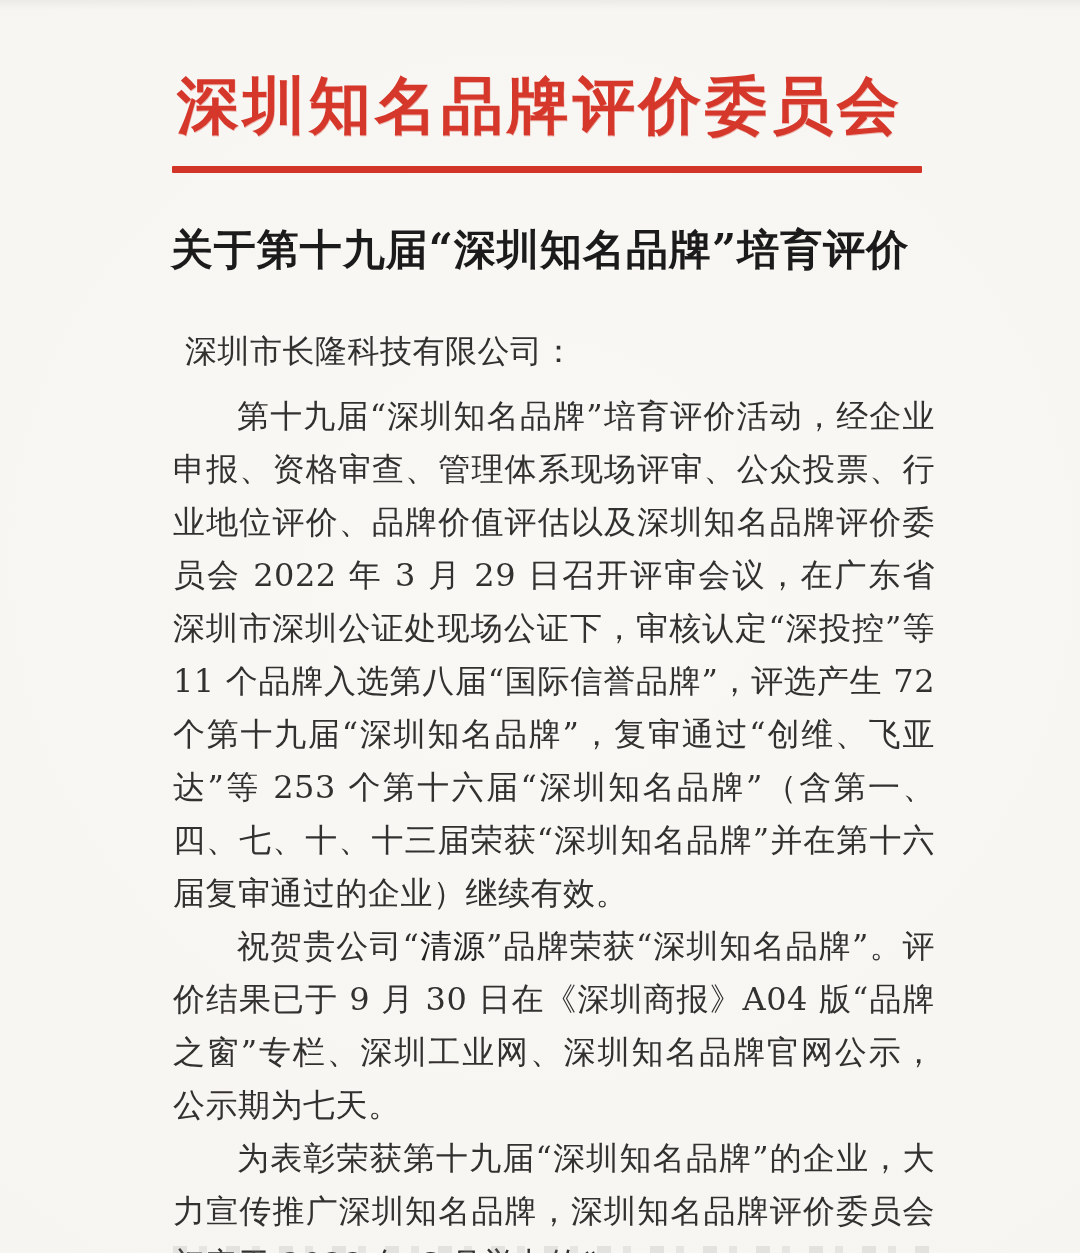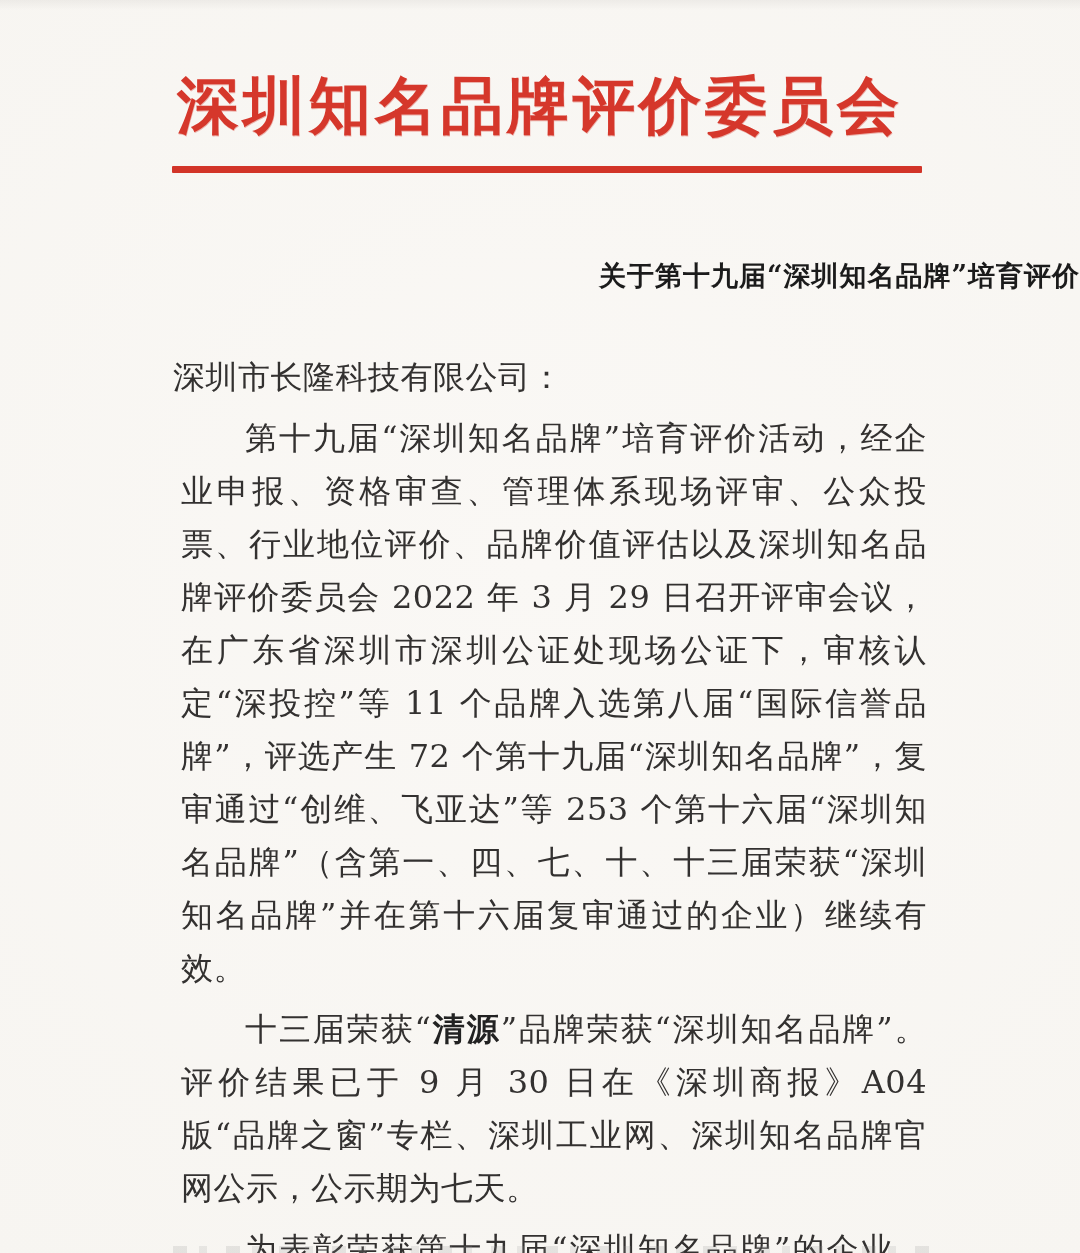--- a/index.html
+++ b/index.html
@@ -32,49 +32,49 @@
     text-shadow: 0.5px 0.5px 0 rgba(213,55,43,0.35);
   }
   .red-rule {
     width: 750px;
     height: 7px;
     margin: 26px 0 0 172px;
     background: #d23428;
     border-radius: 1px;
   }
   .doc-title {
-    margin: 72px 0 0 0;
-    text-align: right;
-    font-size: 27px;
+    margin: 46px 0 0 0;
+    text-align: center;
+    font-size: 42px;
     line-height: 62px;
     font-weight: 700;
     color: #1b1b1b;
     letter-spacing: 1px;
   }
   .doc-title .title-line {
     display: block;
   }
   .doc-body {
     width: 762px;
     margin: 44px 0 0 173px;
     font-size: 32px;
     line-height: 53px;
     color: #333130;
     text-align: justify;
     letter-spacing: 0.5px;
   }
   .salutation {
-    margin: 0;
+    margin: 12px;
   }
   .para {
-    margin: 8px;
+    margin: 0;
     text-indent: 2em;
   }
   .seg-bold {
-    font-weight: 700;
+    font-weight: 400;
     color: #222;
   }
   
   .cutoff-remnant {
     position: absolute;
     left: 173px;
     bottom: 0;
     width: 762px;
     height: 7px;
     opacity: 0.18;
@@ -106,19 +106,19 @@
   </header>
 
   <h2 class="doc-title">
     <span class="title-line">关于第十九届“深圳知名品牌”培育评价</span>
   </h2>
 
   <main class="doc-body">
     <p class="salutation">深圳市长隆科技有限公司：</p>
     <div>
         <p class="para"><span>第十九届“深圳知名品牌”培育评价活动，经企业申报、资格审查、管理体系现场评审、公众投票、行业地位评价、品牌价值评估以及深圳知名品牌评价委员会 2022 年 3 月 29 日召开评审会议，在广东省深圳市深圳公证处现场公证下，审核认定“深投控”等 11 个品牌入选第八届“国际信誉品牌”，评选产生 72 个第十九届“深圳知名品牌”，复审通过“创维、飞亚达”等 253 个第十六届“深圳知名品牌”（含第一、四、七、十、十三届荣获“深圳知名品牌”并在第十六届复审通过的企业）继续有效。</span></p>
-        <p class="para"><span>十三届荣获“</span><span class="seg-bold">清源</span><span>”品牌荣获“深圳知名品牌”。评价结果已于 9 月 30 日在《深圳商报》A04 版“品牌之窗”专栏、深圳工业网、深圳知名品牌官网公示，公示期为七天。</span></p>
+        <p class="para"><span>祝贺贵公司“</span><span class="seg-bold">清源</span><span>”品牌荣获“深圳知名品牌”。评价结果已于 9 月 30 日在《深圳商报》A04 版“品牌之窗”专栏、深圳工业网、深圳知名品牌官网公示，公示期为七天。</span></p>
         <p class="para"><span>为表彰荣获第十九届“深圳知名品牌”的企业，大力宣传推广深圳知名品牌，深圳知名品牌评价委员会初定于 2022 年 6 月举办的“</span></p>
       </div>
   </main>
 
   <div class="cutoff-remnant"></div>
 </div>
 
 </body></html>

